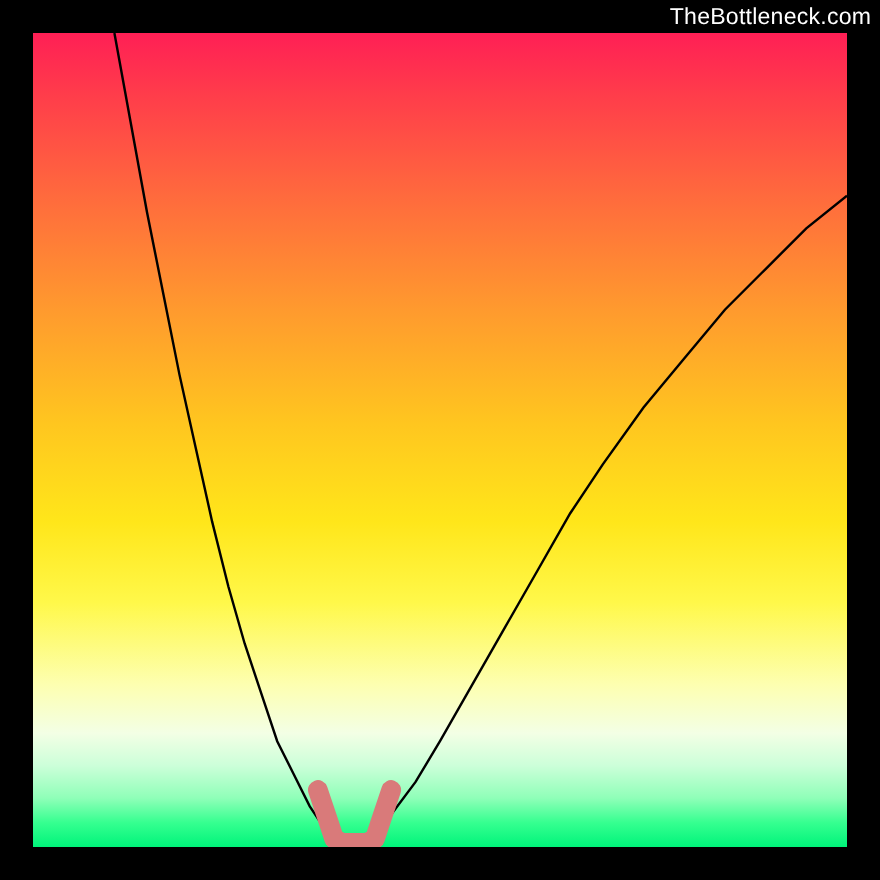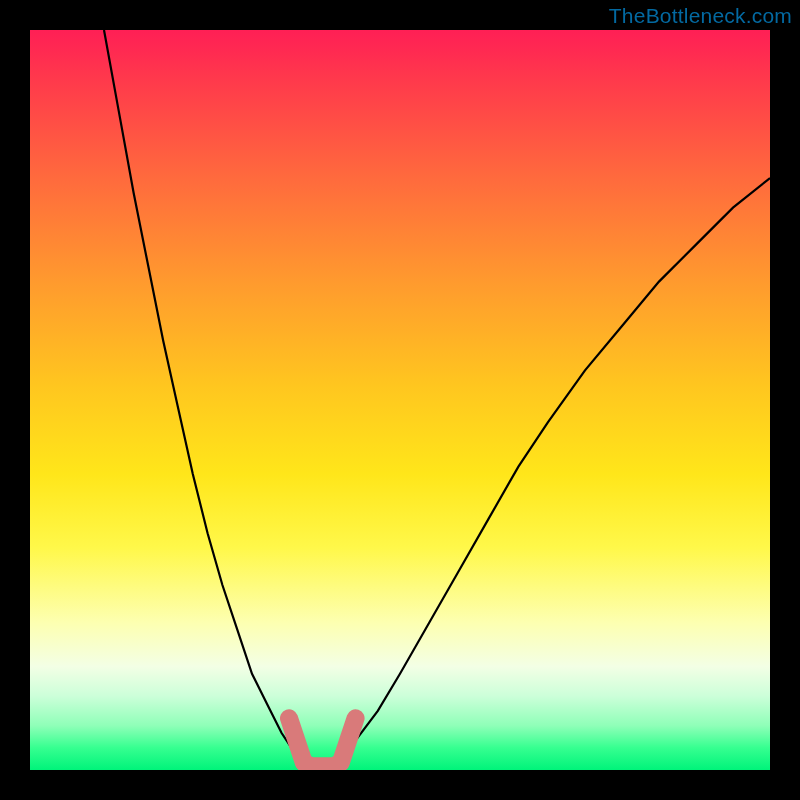--- a/index.html
+++ b/index.html
@@ -38,21 +38,21 @@
       #ccffd9 90%,
       #8fffb8 94%,
       #36ff90 97%,
       #00f47a 100%
     );
   }
   .attribution {
     position: absolute;
     top: 4px;
     right: 8px;
-    color: #0369a1;
+    color: #ffffff;
     font-size: 21px;
     font-weight: 500;
     letter-spacing: 0.2px;
   }
   svg.curves {
     position: absolute;
     left: 0;
     top: 0;
     width: 740px;
     height: 740px;

